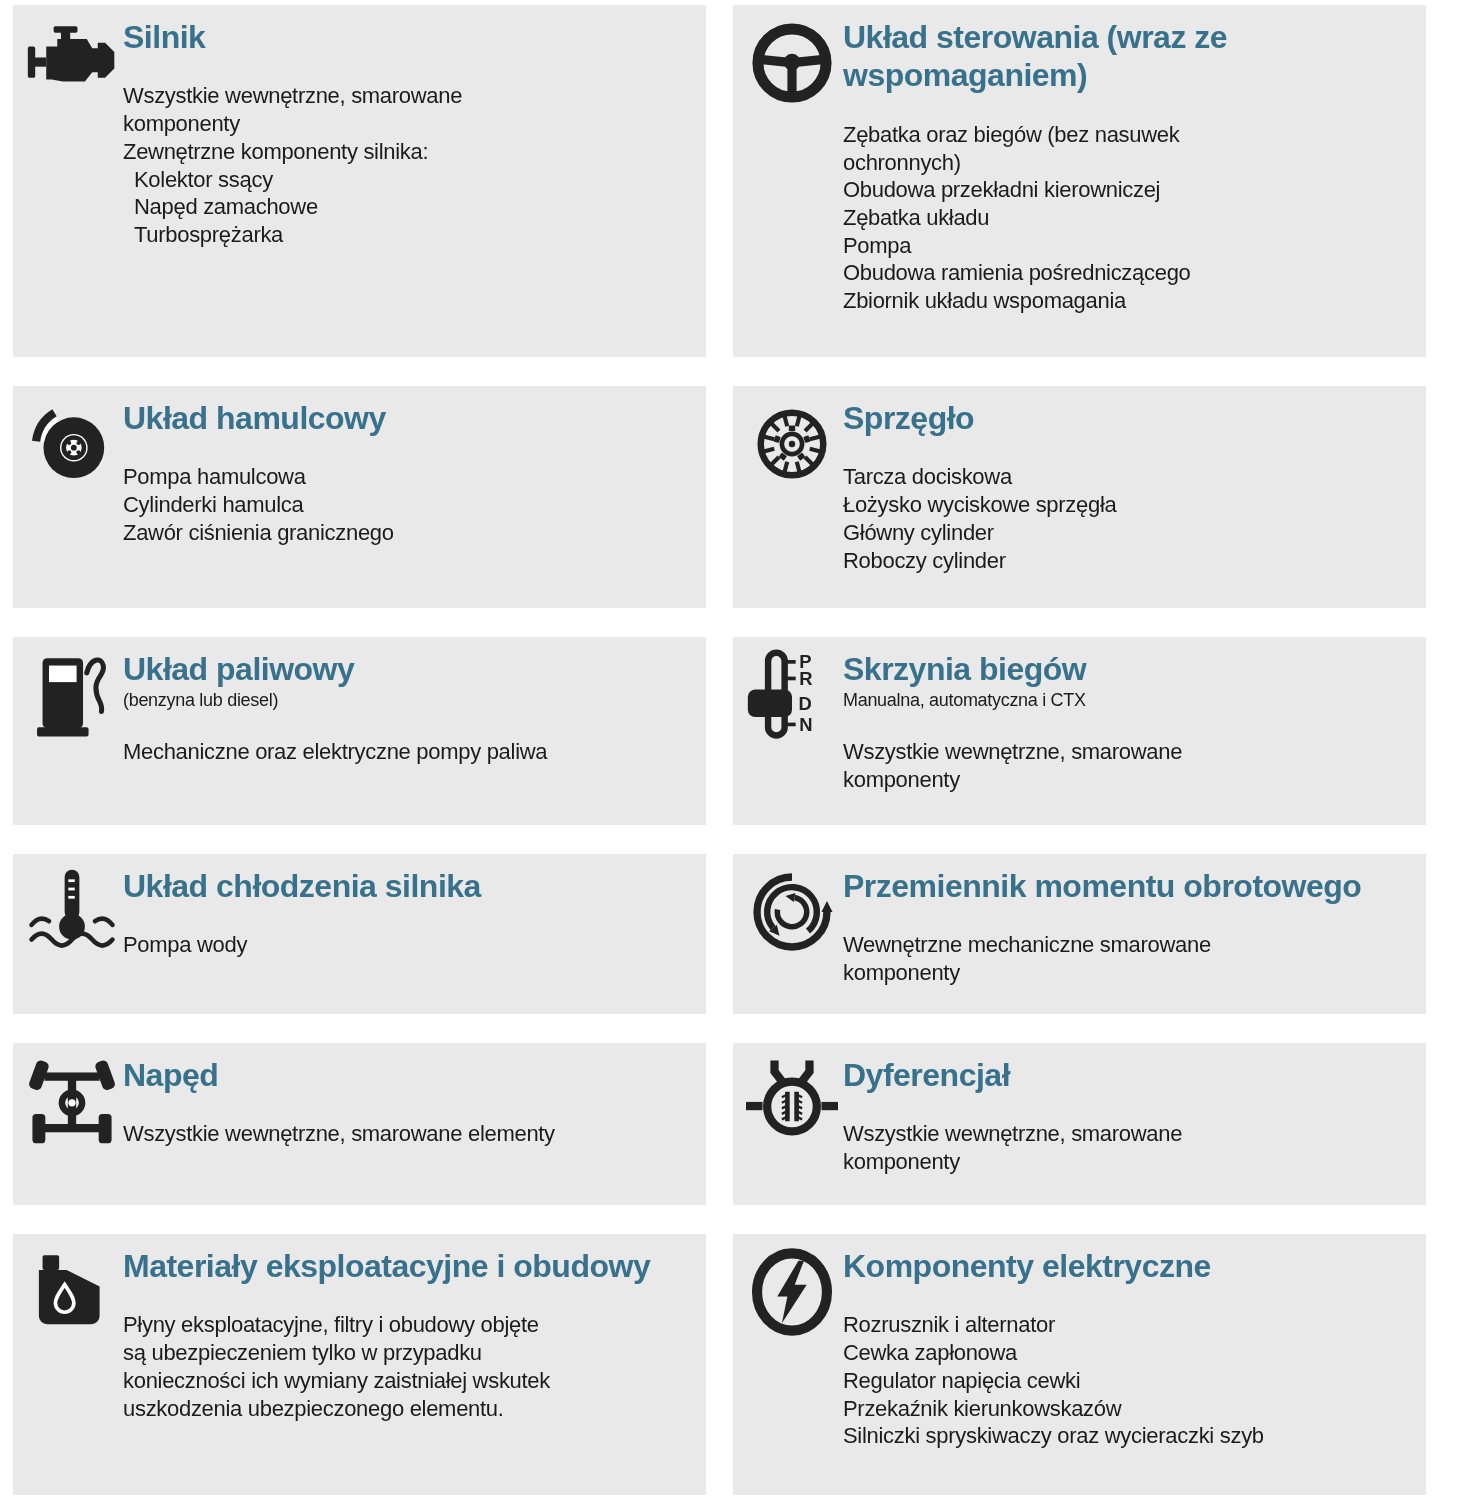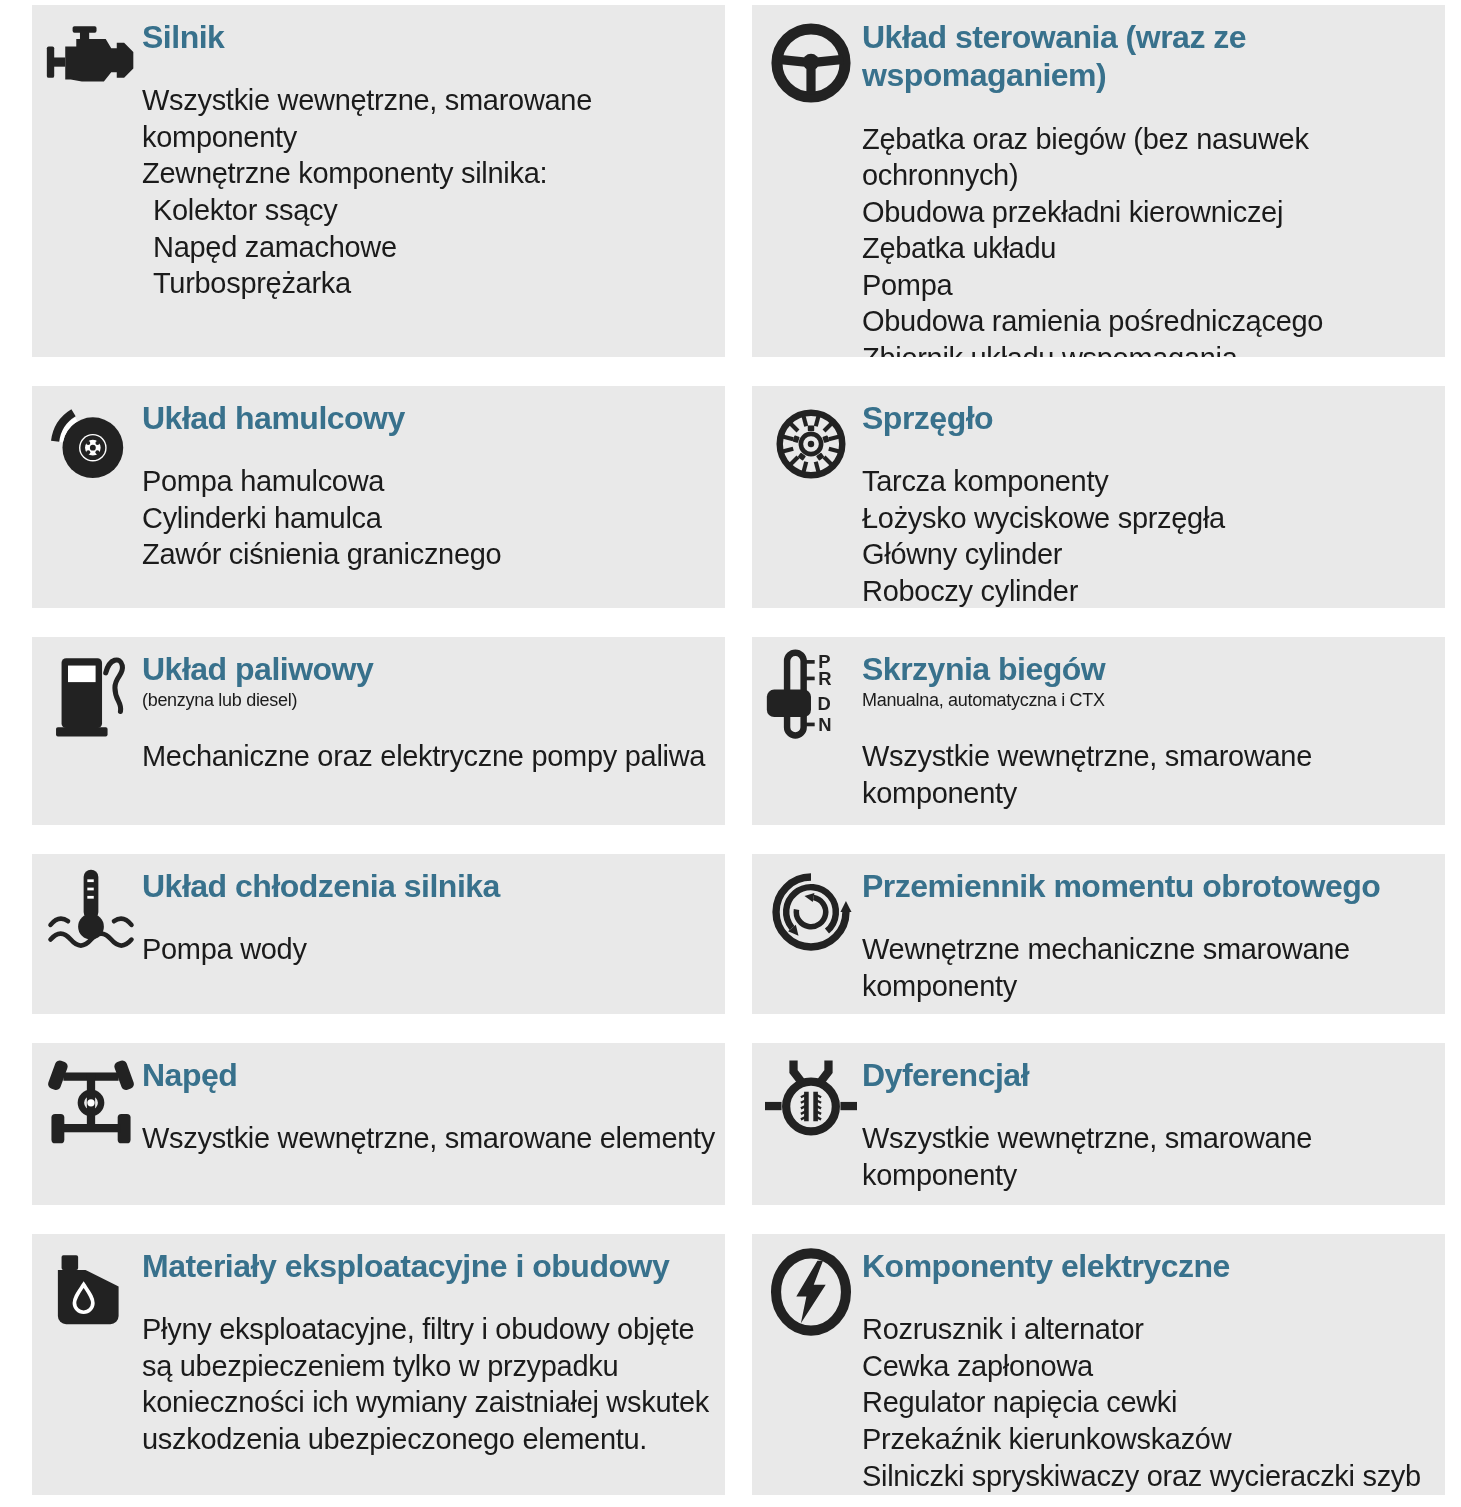--- a/index.html
+++ b/index.html
@@ -16,21 +16,21 @@
     background: var(--page-bg);
     font-family: "Liberation Sans", sans-serif;
     color: var(--text);
   }
   .grid {
     display: grid;
     grid-template-columns: 693px 693px;
     grid-template-rows: 352px 222px 188px 160px 162px 261px;
     column-gap: 27px;
     row-gap: 29px;
-    padding: 5px 28px 9px 32px;
+    padding: 5px 28px 9px 13px;
   }
   .card {
     background: var(--card-bg);
     display: flex;
     align-items: flex-start;
     padding: 10px 6px 0 8px;
     overflow: hidden;
   }
   .icon-box {
     flex: 0 0 102px;
@@ -54,21 +54,21 @@
   .subtitle {
     font-size: 18px;
     line-height: 1.26;
     letter-spacing: -0.3px;
     color: var(--text);
     white-space: nowrap;
     margin-top: 1px;
   }
   .body {
     margin-top: 26px;
-    font-size: 29px;
+    font-size: 22px;
     line-height: 1.26;
     letter-spacing: -0.3px;
     color: var(--text);
   }
   .line { white-space: nowrap; }
   .line.indent { padding-left: 11px; }
   svg text {
     font-family: "Liberation Sans", sans-serif;
     font-weight: bold;
   }
@@ -187,21 +187,21 @@
           <rect x="46.5" y="30" width="7" height="6" rx="1" transform="rotate(144 50 50)"></rect>
           <rect x="46.5" y="30" width="7" height="6" rx="1" transform="rotate(216 50 50)"></rect>
           <rect x="46.5" y="30" width="7" height="6" rx="1" transform="rotate(288 50 50)"></rect>
         </g>
       </svg>
     </div>
     <div class="content">
       <h2 class="title">Sprzęgło</h2>
       <div class="body">
 
-      <div class="line">Tarcza komponenty</div>
+      <div class="line">Tarcza dociskowa</div>
           <div class="line">Łożysko wyciskowe sprzęgła</div>
           <div class="line">Główny cylinder</div>
           <div class="line">Roboczy cylinder</div>
         </div>
     </div>
   </section>
 
   <section class="card">
     <div class="icon-box">
       <svg viewBox="0 0 100 100" aria-hidden="true">

